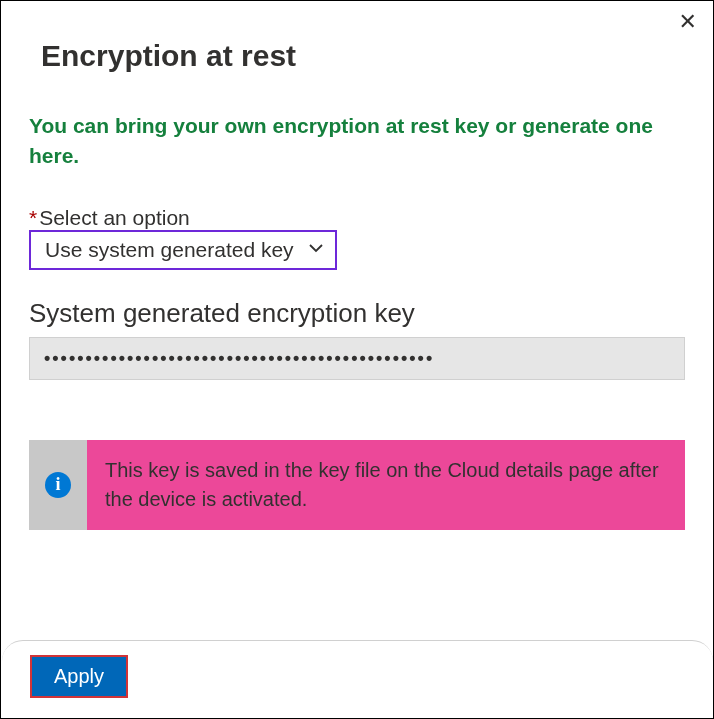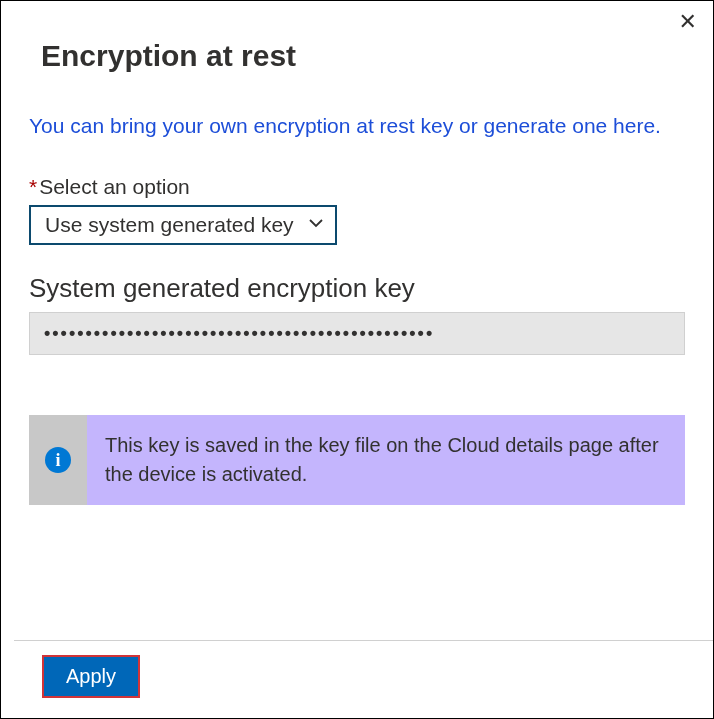--- a/index.html
+++ b/index.html
@@ -27,32 +27,32 @@
     }
     h1.title {
       font-size: 30px;
       font-weight: 600;
       margin: 14px 0 38px 12px;
     }
     .description {
       font-size: 21px;
       line-height: 1.45;
       margin-bottom: 34px;
-      color: #1d4ed8;
+      color: #15803d;
+      font-weight: bold;
     }
     .field-label {
       font-size: 21px;
-      margin-bottom: 6px;
     }
     .req { color: #a80000; margin-right: 2px; }
     .select-box {
       display: inline-flex;
       align-items: center;
       gap: 15px;
-      border: 2px solid #0c4a6e;
+      border: 2px solid #6d28d9;
       padding: 6px 12px 6px 14px;
       font-size: 21px;
       cursor: pointer;
       margin-bottom: 28px;
       background: #fff;
     }
     .chevron { font-size: 16px; }
     .key-label {
       font-size: 26px;
       margin-bottom: 8px;
@@ -87,30 +87,31 @@
       display: flex;
       align-items: center;
       justify-content: center;
       font-weight: 700;
       font-style: normal;
       font-family: Georgia, serif;
       font-size: 18px;
     }
     .info-text {
       flex: 1;
-      background: #c4b5fd;
+      background: #ec4899;
       padding: 16px 18px;
       font-size: 20px;
       line-height: 1.45;
     }
     .footer {
       position: absolute;
-      bottom: 0; left: 13px; right: 0;
+      bottom: 0; left: 1px; right: 0;
       border-top: 1px solid #d0d0d0;
       padding: 14px 40px 20px 28px;
+      border-radius: 21px;
     }
     .apply-btn {
       background: #0067b8;
       color: #fff;
       font-size: 20px;
       padding: 8px 22px;
       border: 2px solid #d13438;
       cursor: pointer;
       display: inline-block;
     }

